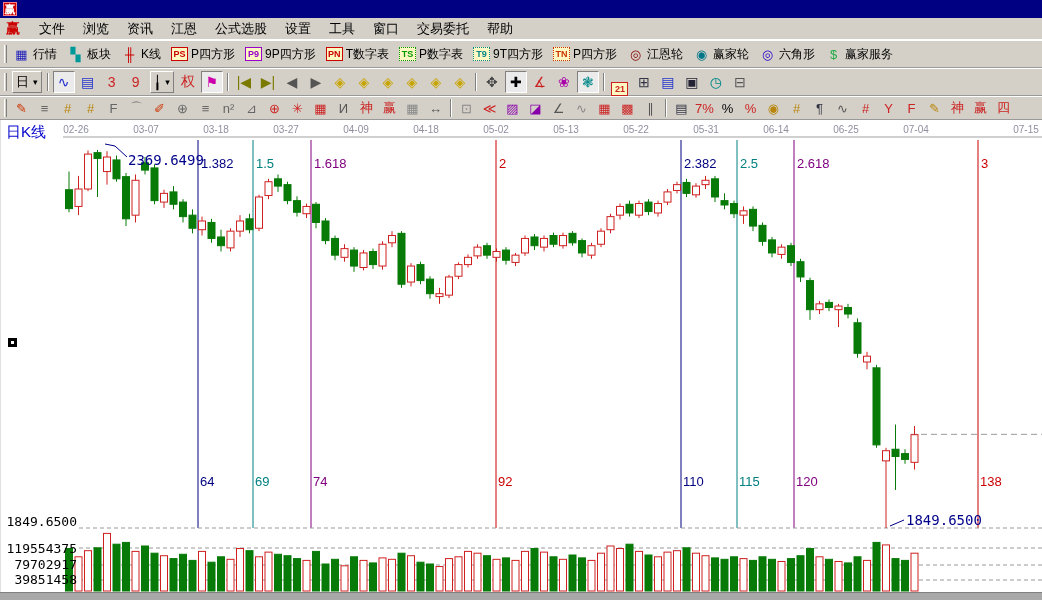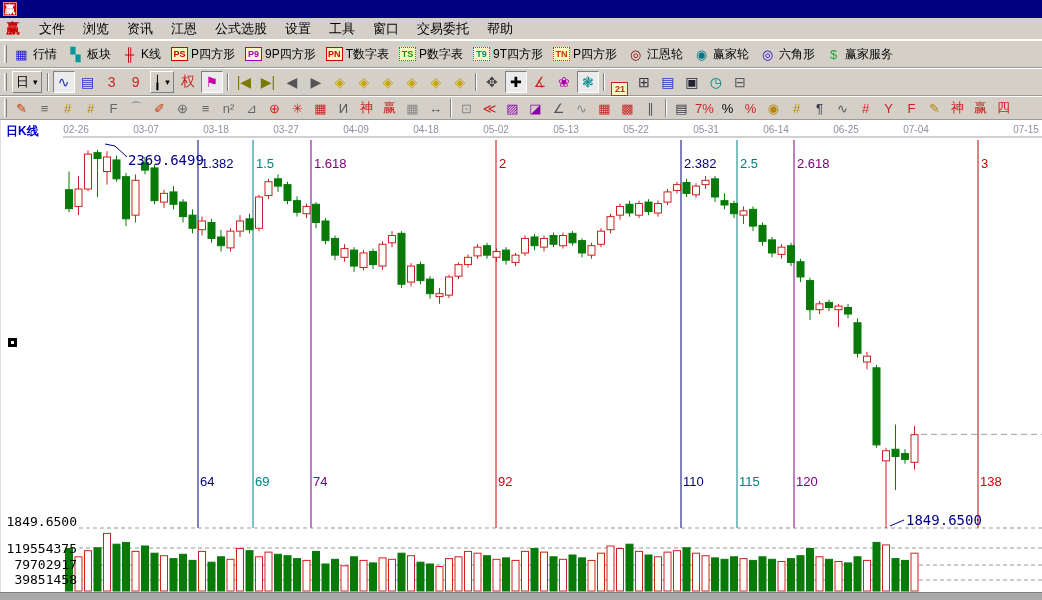--- a/index.html
+++ b/index.html
@@ -24,21 +24,21 @@
   .pressed{background:#ebebeb;border:1px solid;border-color:#808080 #fff #fff #808080}
   .tbtn1{display:flex;align-items:center;height:24px;margin:0 2px;border:1px solid transparent}
   .tbtn1 .lbl{font-size:12px;margin:0 4px 0 3px;color:#000}
   .icon16{width:17px;height:16px;display:flex;align-items:center;justify-content:center;font-size:13px}
   .badge{width:17px;height:14px;font-size:9px;font-weight:bold;background:#fef9c3;
          display:flex;align-items:center;justify-content:center}
   .combo{display:flex;align-items:center;height:22px;border:1px solid;border-color:#fff #808080 #808080 #fff;
          background:#d4d0c8;padding:0 3px;margin:0 2px;font-size:13px}
   .combo .arr{font-size:9px;margin-left:4px;color:#000}
   .chart-wrap{position:relative;height:472px;background:#fff;border-left:1px solid #e0e0e0}
-  .chart-title{position:absolute;left:5px;top:3px;color:#0000cc;font-size:12px;font-weight:bold;z-index:2}
+  .chart-title{position:absolute;left:5px;top:3px;color:#0000cc;font-size:15px;font-weight:normal;z-index:2}
   .mini-handle{position:absolute;left:7px;top:218px;width:9px;height:9px;background:#fff;
                border:3px solid #000;z-index:2}
   .statusstrip{height:8px;background:#a8a8a8;border-top:1px solid #808080}
   svg text{font-family:"Liberation Sans",sans-serif}
   svg text.num{font-family:"DejaVu Sans Mono",monospace}
 </style>
 </head>
 <body>
 
 <div class="titlebar">

